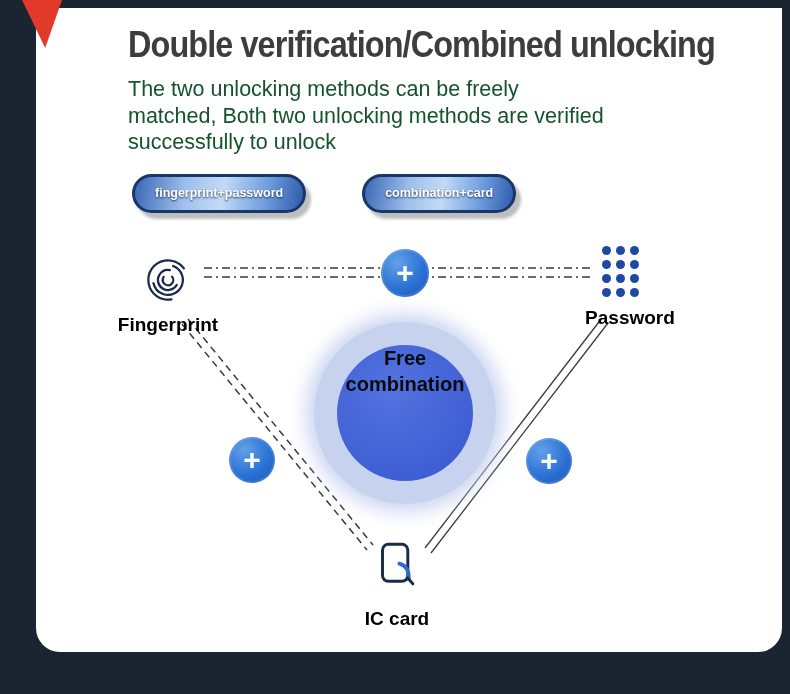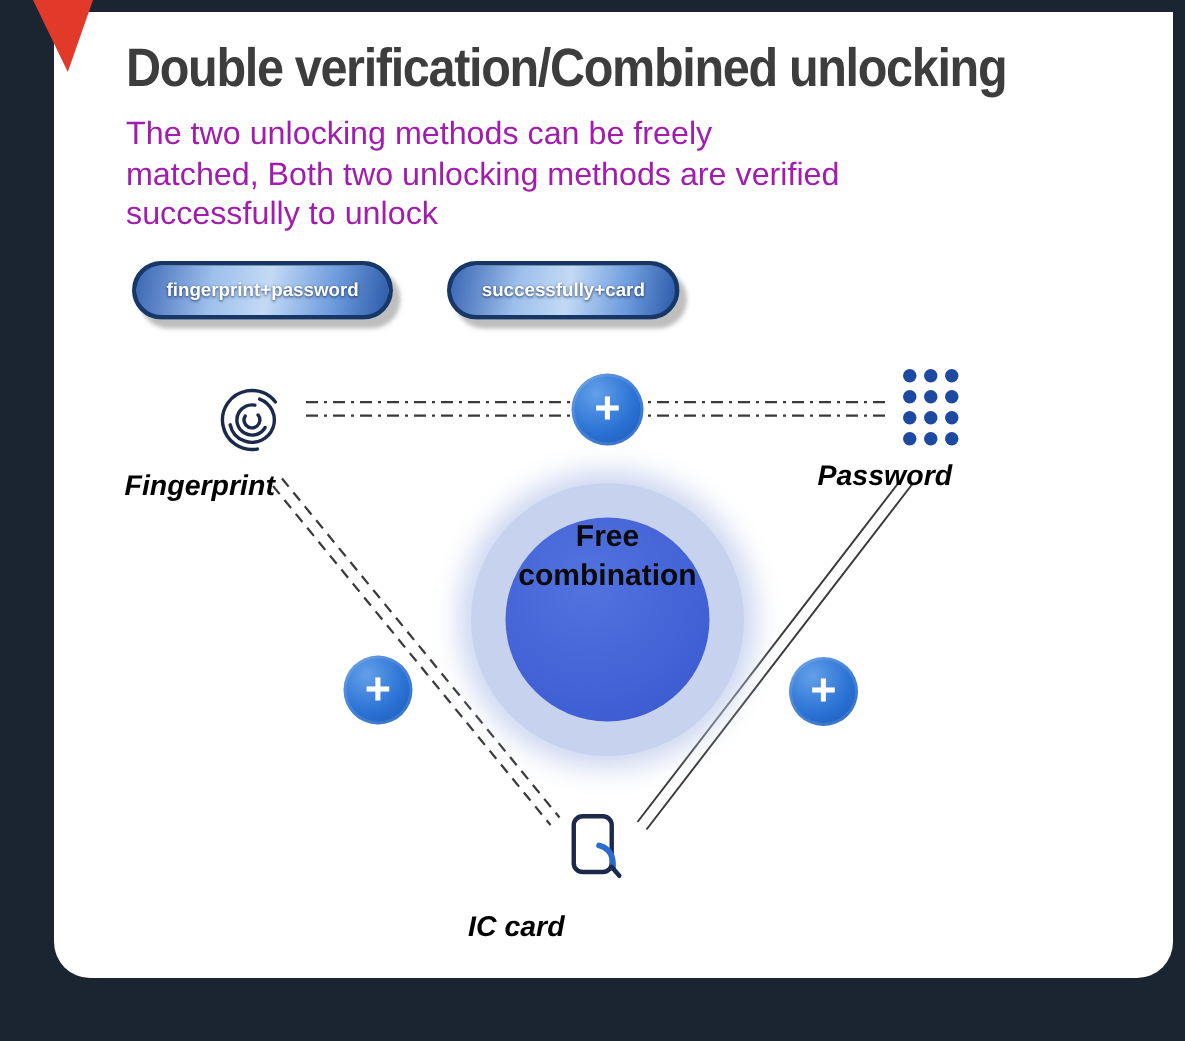--- a/index.html
+++ b/index.html
@@ -13,33 +13,33 @@
   .ribbon {
     position:absolute; left:22px; top:0; width:40px; height:48px;
     background:#e23a2a;
     clip-path:polygon(0 0, 100% 0, 58% 100%);
     z-index:6;
   }
   .panel {
     position:absolute; left:36px; top:8px; right:8px; bottom:42px;
     background:#ffffff;
     border-radius:0 0 24px 24px;
-    overflow:hidden; z-index:2;
+    overflow:hidden; z-index:2;padding-left:44px;
   }
   .title {
     margin:16px 0 0 48px;
     font-size:36px; font-weight:700; color:#3d3d3d;
     letter-spacing:-1px; white-space:nowrap;
     transform:scaleX(.9); transform-origin:left center;
   }
   .subtitle {
     margin:10px 0 0 48px; width:482px;
-    font-size:21.5px; line-height:1.24; color:#a21caf;
+    font-size:21.5px; line-height:1.24; color:#14532d;
   }
-  .pills { display:flex; gap:36px; margin:18px 0 0 52px; }
+  .pills { display:flex; gap:56px; margin:18px 0 0 52px; }
   .pill {
     padding:9px 20px 10px;
     border:3px solid #173767; border-radius:22px;
     background:linear-gradient(100deg,#3a66b4 0%,#9dbfec 30%,#c3daf5 52%,#6d9bdd 78%,#2d5aa8 100%);
     color:#fff; font-size:12.5px; font-weight:700; white-space:nowrap;
     text-shadow:0 1px 2px rgba(8,30,70,.85);
     box-shadow:5px 6px 3px rgba(125,125,125,.5);
   }
   .diagram { position:absolute; left:0; top:220px; width:746px; height:424px; }
   .lines { position:absolute; left:0; top:0; }
@@ -60,22 +60,22 @@
     display:flex; align-items:center; justify-content:center;
   }
   .center-circle {
     width:136px; height:136px; border-radius:50%;
     background:radial-gradient(circle at 40% 32%, #5373e0, #3f5fd4 70%, #3a57c8);
     display:flex; justify-content:center;
     text-align:center; padding:0 12px;
   }
   .center-circle span { font-size:20px; font-weight:600; color:#0a0a0a; line-height:1.3; }
   .node-label {
-    position:absolute; width:170px; text-align:left;
-    font-size:19px; font-weight:600; color:#000;font-style:italic;
+    position:absolute; width:170px; text-align:center;
+    font-size:19px; font-weight:600; color:#000;
   }
   .lbl-fingerprint { left:47px; top:86px; }
   .lbl-password  { left:509px; top:79px; }
   .lbl-ic        { left:276px; top:380px; }
   .fp-icon   { position:absolute; left:104px; top:24px; }
   .pw-icon   { position:absolute; left:566px; top:18px;
                display:grid; grid-template-columns:repeat(3, 9px); gap:5px; }
   .pw-icon i { width:9px; height:9px; border-radius:50%; background:#1d4aa0; }
   .card-icon { position:absolute; left:333px; top:312px; }
 </style>
@@ -85,21 +85,21 @@
 <div class="ribbon"></div>
 
 <div class="panel">
 
   <h1 class="title">Double verification/Combined unlocking</h1>
 
   <p class="subtitle">The two unlocking methods can be freely matched, Both two unlocking methods are verified successfully to unlock</p>
 
   <div class="pills">
     <div class="pill">fingerprint+password</div>
-    <div class="pill">successfully+card</div>
+    <div class="pill">combination+card</div>
   </div>
 
   <div class="diagram">
 
     <svg class="lines" width="746" height="424" viewBox="0 0 746 424">
       <g stroke="#3a3a3a" fill="none">
         <line x1="168" y1="40" x2="558" y2="40" stroke-width="1.5" stroke-dasharray="8 4 2 4"></line>
         <line x1="168" y1="49" x2="558" y2="49" stroke-width="1.5" stroke-dasharray="8 4 2 4"></line>
         <line x1="146" y1="96" x2="331" y2="322" stroke-width="1.5" stroke-dasharray="7 5"></line>
         <line x1="152" y1="91" x2="337" y2="317" stroke-width="1.5" stroke-dasharray="7 5"></line>

